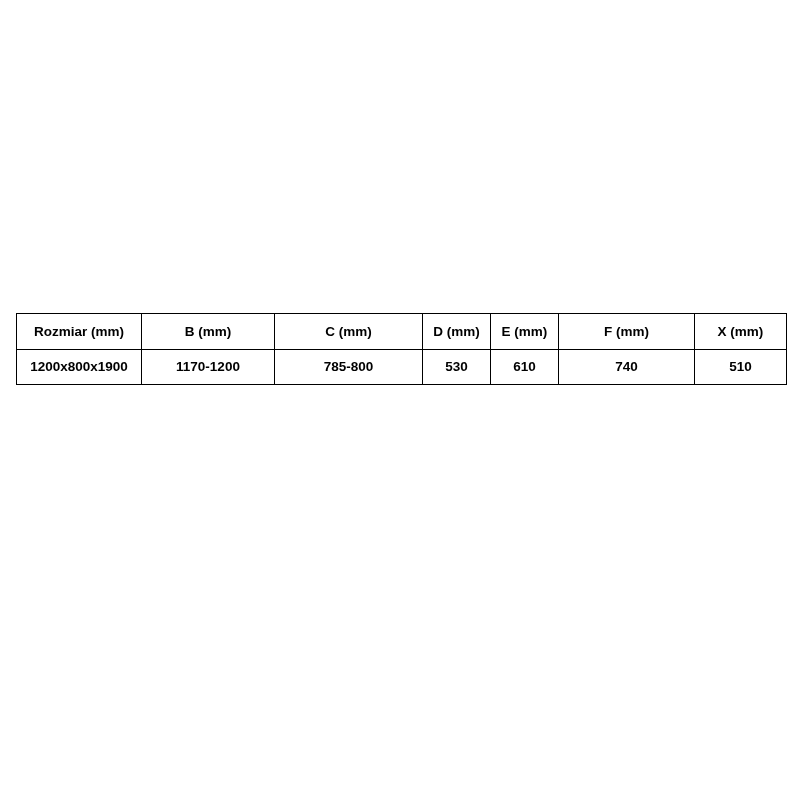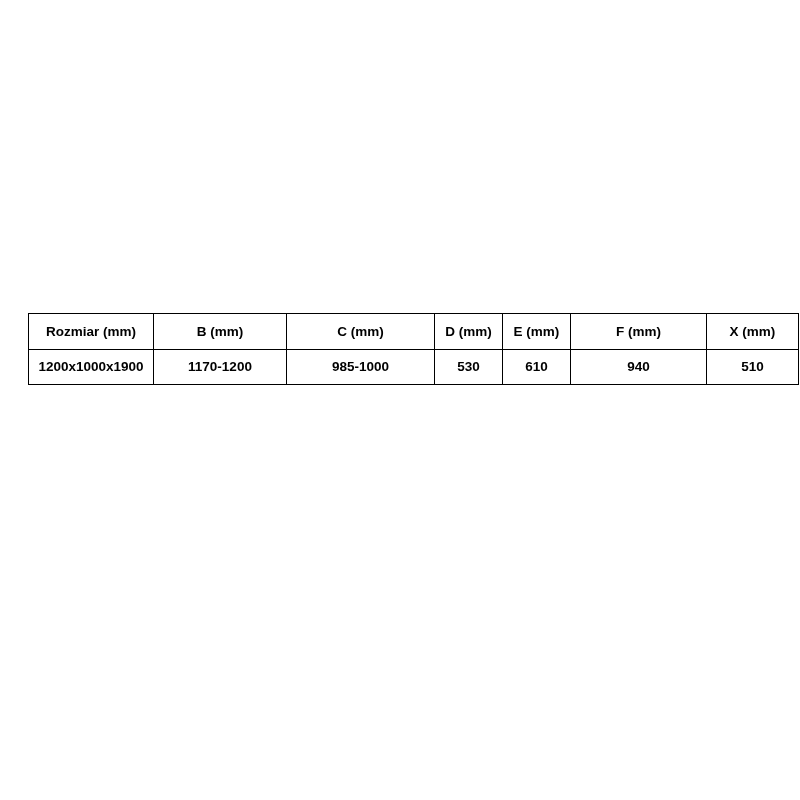--- a/index.html
+++ b/index.html
@@ -25,21 +25,20 @@
   .table-wrap {
     position: absolute;
     left: 16px;
     top: 313px;
     width: 770px;
   }
   table.spec {
     border-collapse: collapse;
     width: 770px;
     table-layout: fixed;
-    margin-left: 12px;
   }
   table.spec td, table.spec th {
     border: 1px solid #000000;
     text-align: center;
     vertical-align: middle;
     font-weight: bold;
     font-size: 13.5px;
     color: #000000;
     padding: 0;
     height: 34px;
@@ -81,24 +80,24 @@
           <td>B (mm)</td>
           <td>C (mm)</td>
           <td>D (mm)</td>
           <td>E (mm)</td>
           <td>F (mm)</td>
           <td>X (mm)</td>
         </tr>
       </thead>
       <tbody>
         <tr>
-          <td>1200x1000x1900</td>
+          <td>1200x800x1900</td>
           <td>1170-1200</td>
-          <td>985-1000</td>
+          <td>785-800</td>
           <td>530</td>
           <td>610</td>
-          <td>940</td>
+          <td>740</td>
           <td>510</td>
         </tr>
       </tbody>
     </table>
   </div>
 </div>
 
 </body></html>

